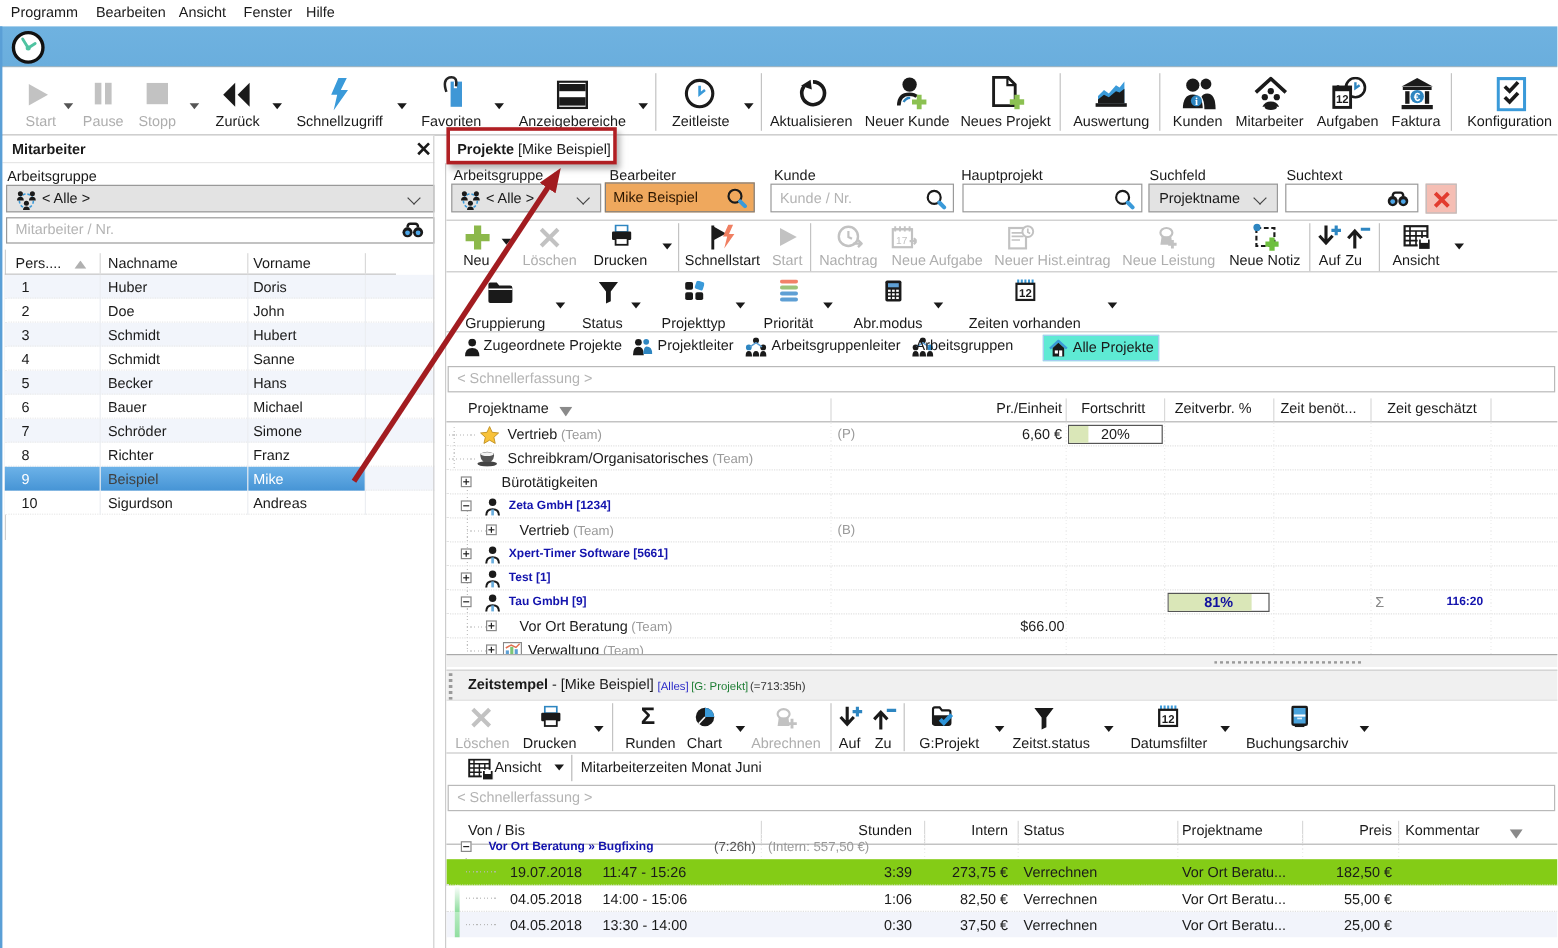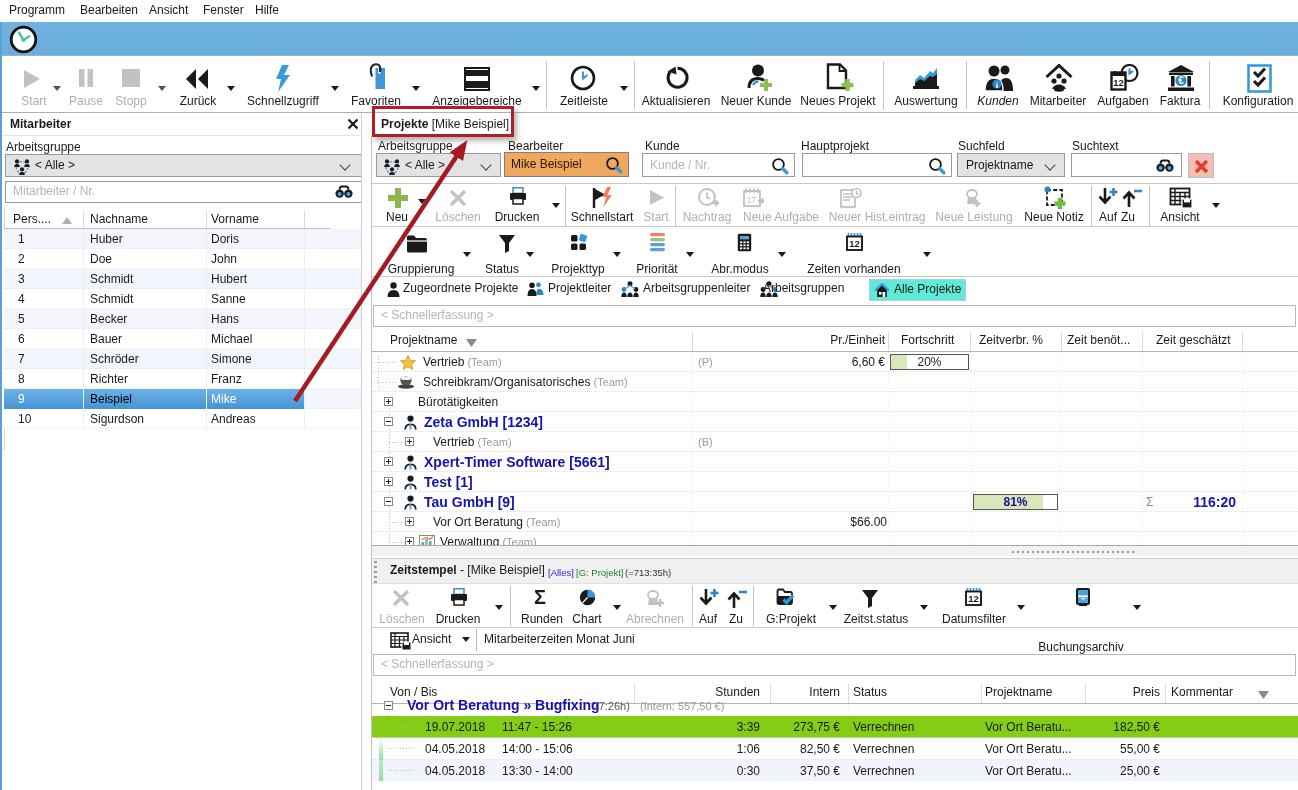--- a/index.html
+++ b/index.html
@@ -9,21 +9,21 @@
 .dis { color:#aeaeae; }
 .lbl { position:absolute; white-space:nowrap; }
 .sep { position:absolute; width:1px; background:#c3c3c3; }
 .ctr { transform:translateX(-50%); }
 .ddarr { position:absolute; width:0; height:0; border-left:4px solid transparent; border-right:4px solid transparent; border-top:5px solid #1a1a1a; }
 .field { position:absolute; background:#fff; border:1px solid #9a9a9a; }
 .ph { color:#b4b4b4; }
 .gray-dd { position:absolute; background:#e3e3e3; border:1px solid #999; }
 .chev { position:absolute; width:8px; height:8px; border-right:1.6px solid #444; border-bottom:1.6px solid #444; transform:rotate(45deg); }
 .hline { position:absolute; height:1px; background:#c8c8c8; }
-.navy { color:#1313ad; font-weight:bold; font-size:14px; }
+.navy { color:#1313ad; font-weight:bold; font-size:10px; }
 .small { font-size:11px; }
 .ebox { position:absolute; width:9px; height:9px; border:1px solid #898989; background:#fff; }
 .ebox .h { position:absolute; left:1px; top:3px; width:5px; height:1px; background:#222; }
 .ebox .v { position:absolute; left:3px; top:1px; width:1px; height:5px; background:#222; }
 .rowtxt { position:absolute; line-height:20px; white-space:nowrap; }
 </style>
 </head>
 <body>
 
 <div class="abs" style="left:0;top:0;width:1298px;height:22px;background:#fff;">
@@ -138,21 +138,21 @@
   <div class="sep" style="left:966px;top:4px;height:48px;"></div>
 
   <svg class="abs" style="left:984px;top:8px;" width="30" height="27" viewBox="0 0 30 27">
       <circle cx="10" cy="6" r="5.5" fill="#1a1a1a"></circle>
       <circle cx="21" cy="5" r="4.5" fill="#1a1a1a"></circle>
       <path d="M15 26 Q15 13 22 13 Q29 13 29 26 z" fill="#1a1a1a"></path>
       <path d="M1 26 Q1 13 10 13 Q19 13 19 26 z" fill="#1a1a1a" stroke="#fff" stroke-width="1.4"></path>
       <circle cx="13" cy="19" r="4.6" fill="#2e86c1"></circle>
       <text x="13" y="22.6" font-size="9" font-weight="bold" fill="#fff" text-anchor="middle" font-family="Liberation Serif,serif">i</text>
     </svg>
-  <div class="lbl ctr" style="left:998px;top:37px;font-style:italic;">Kunden</div>
+  <div class="lbl ctr" style="left:998px;top:37px;">Kunden</div>
 
   <svg class="abs" style="left:1045px;top:7px;" width="28" height="28" viewBox="0 0 28 28">
       <path d="M1.5 13 L14 1.5 L26.5 13" fill="none" stroke="#1a1a1a" stroke-width="3"></path>
       <circle cx="14" cy="12" r="2.6" fill="#1a1a1a"></circle>
       <circle cx="9" cy="17" r="2.6" fill="#1a1a1a"></circle>
       <circle cx="19" cy="17" r="2.6" fill="#1a1a1a"></circle>
       <path d="M7 25 Q9 20.5 14 20.5 Q19 20.5 21 25 z" fill="#1a1a1a"></path>
       <ellipse cx="14" cy="25.5" rx="5" ry="2.2" fill="#1a1a1a"></ellipse>
     </svg>
   <div class="lbl ctr" style="left:1058px;top:37px;">Mitarbeiter</div>
@@ -275,21 +275,21 @@
           <div class="rowtxt" style="left:207px;">Simone</div>
       </div>
       <div class="abs" style="left:0;top:161px;width:358px;height:20px;background:#ffffff;border-bottom:1px dotted #e9e9e9;">
         <div class="rowtxt" style="left:14px;">8</div>
           <div class="rowtxt" style="left:86px;">Richter</div>
           <div class="rowtxt" style="left:207px;">Franz</div>
       </div>
       <div class="abs" style="left:0;top:181px;width:358px;height:20px;background:#f2f5fb;border-bottom:1px dotted #e9e9e9;">
         <div class="abs" style="left:0;top:0;width:300px;height:20px;background:linear-gradient(#6cb2e8,#4694d5);"></div>
         <div class="rowtxt" style="left:14px;color:#fff;">9</div>
-          <div class="rowtxt" style="left:86px;color:#000000;text-align:center;">Beispiel</div>
+          <div class="rowtxt" style="left:86px;color:#404040;text-align:center;">Beispiel</div>
           <div class="rowtxt" style="left:207px;color:#fff;">Mike</div>
       </div>
       <div class="abs" style="left:0;top:201px;width:358px;height:20px;background:#ffffff;border-bottom:1px dotted #e9e9e9;">
         <div class="rowtxt" style="left:14px;">10</div>
           <div class="rowtxt" style="left:86px;">Sigurdson</div>
           <div class="rowtxt" style="left:207px;">Andreas</div>
       </div>
     </div>
     <div class="abs" style="left:79px;top:21px;width:1px;height:200px;background:#eceef2;"></div>
     <div class="abs" style="left:202px;top:21px;width:1px;height:200px;background:#eceef2;"></div>
@@ -773,21 +773,21 @@
         <text x="8.5" y="15.3" font-size="9.5" font-weight="bold" fill="#1a1a1a" text-anchor="middle">12</text>
       </svg>
     <div class="lbl ctr" style="left:602px;top:28px;">Datumsfilter</div>
     <div class="ddarr" style="left:645px;top:21px;"></div>
     <svg class="abs" style="left:704px;top:4px;" width="14" height="18" viewBox="0 0 14 18">
         <rect x="1" y="1" width="12" height="15" rx="1" fill="#4aa3dc" stroke="#1a1a1a" stroke-width="2"></rect>
         <rect x="2.2" y="7.4" width="9.6" height="1.8" fill="#fff"></rect>
         <rect x="5" y="10" width="4" height="1.4" fill="#d8ecf8"></rect>
         <rect x="3" y="16.4" width="8" height="1.6" fill="#1a1a1a"></rect>
       </svg>
-    <div class="lbl ctr" style="left:709px;top:28px;margin-top:28px;">Buchungsarchiv</div>
+    <div class="lbl ctr" style="left:709px;top:28px;">Buchungsarchiv</div>
     <div class="ddarr" style="left:761px;top:21px;"></div>
   </div>
 
   <div class="abs" style="left:0;top:72px;width:926px;height:25px;">
     <svg class="abs" style="left:18px;top:4px;" width="22" height="18" viewBox="0 0 22 18">
         <rect x="1" y="1" width="17" height="14" fill="#fff" stroke="#1a1a1a" stroke-width="1.6"></rect>
         <path d="M1 4.5 L18 4.5 M5 1 L5 15 M9.5 4.5 L9.5 15 M14 4.5 L14 15 M1 8 L18 8 M1 11.5 L18 11.5" stroke="#1a1a1a" stroke-width="1.2"></path>
         <rect x="12" y="10" width="9" height="8" fill="#1a1a1a" stroke="#fff" stroke-width="1"></rect>
         <rect x="14" y="10" width="5" height="3" fill="#fff"></rect>
       </svg>

